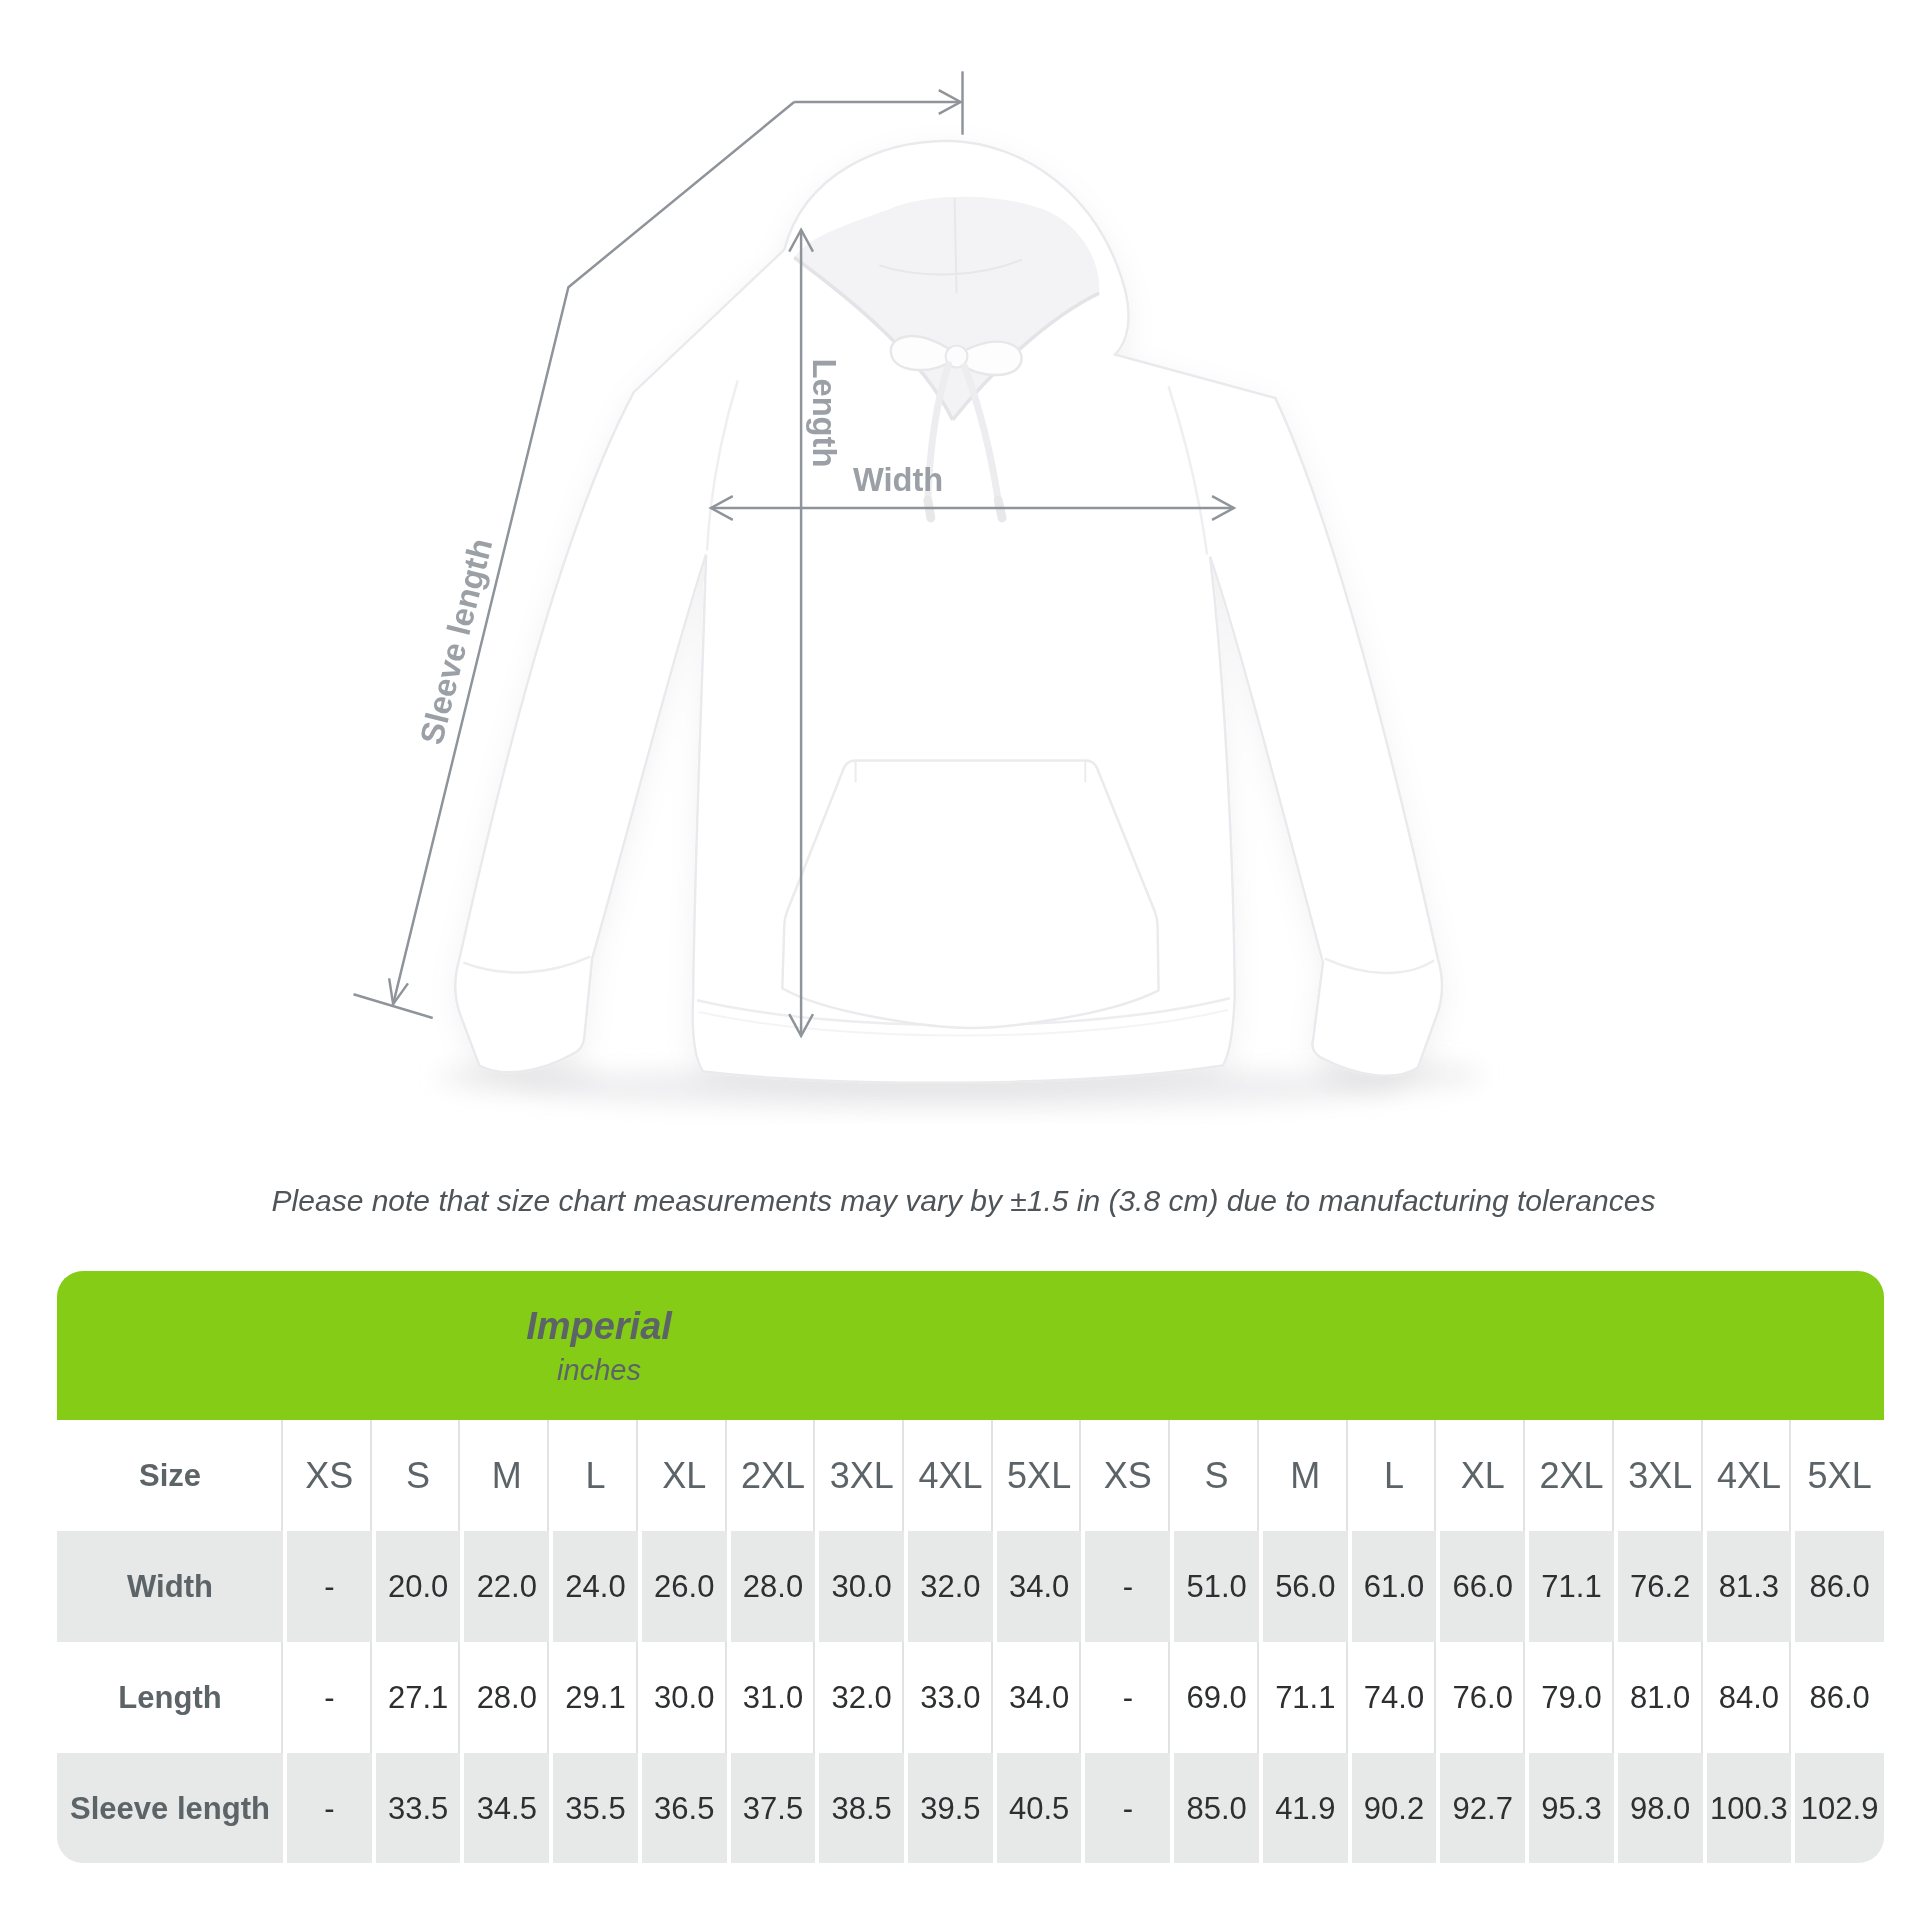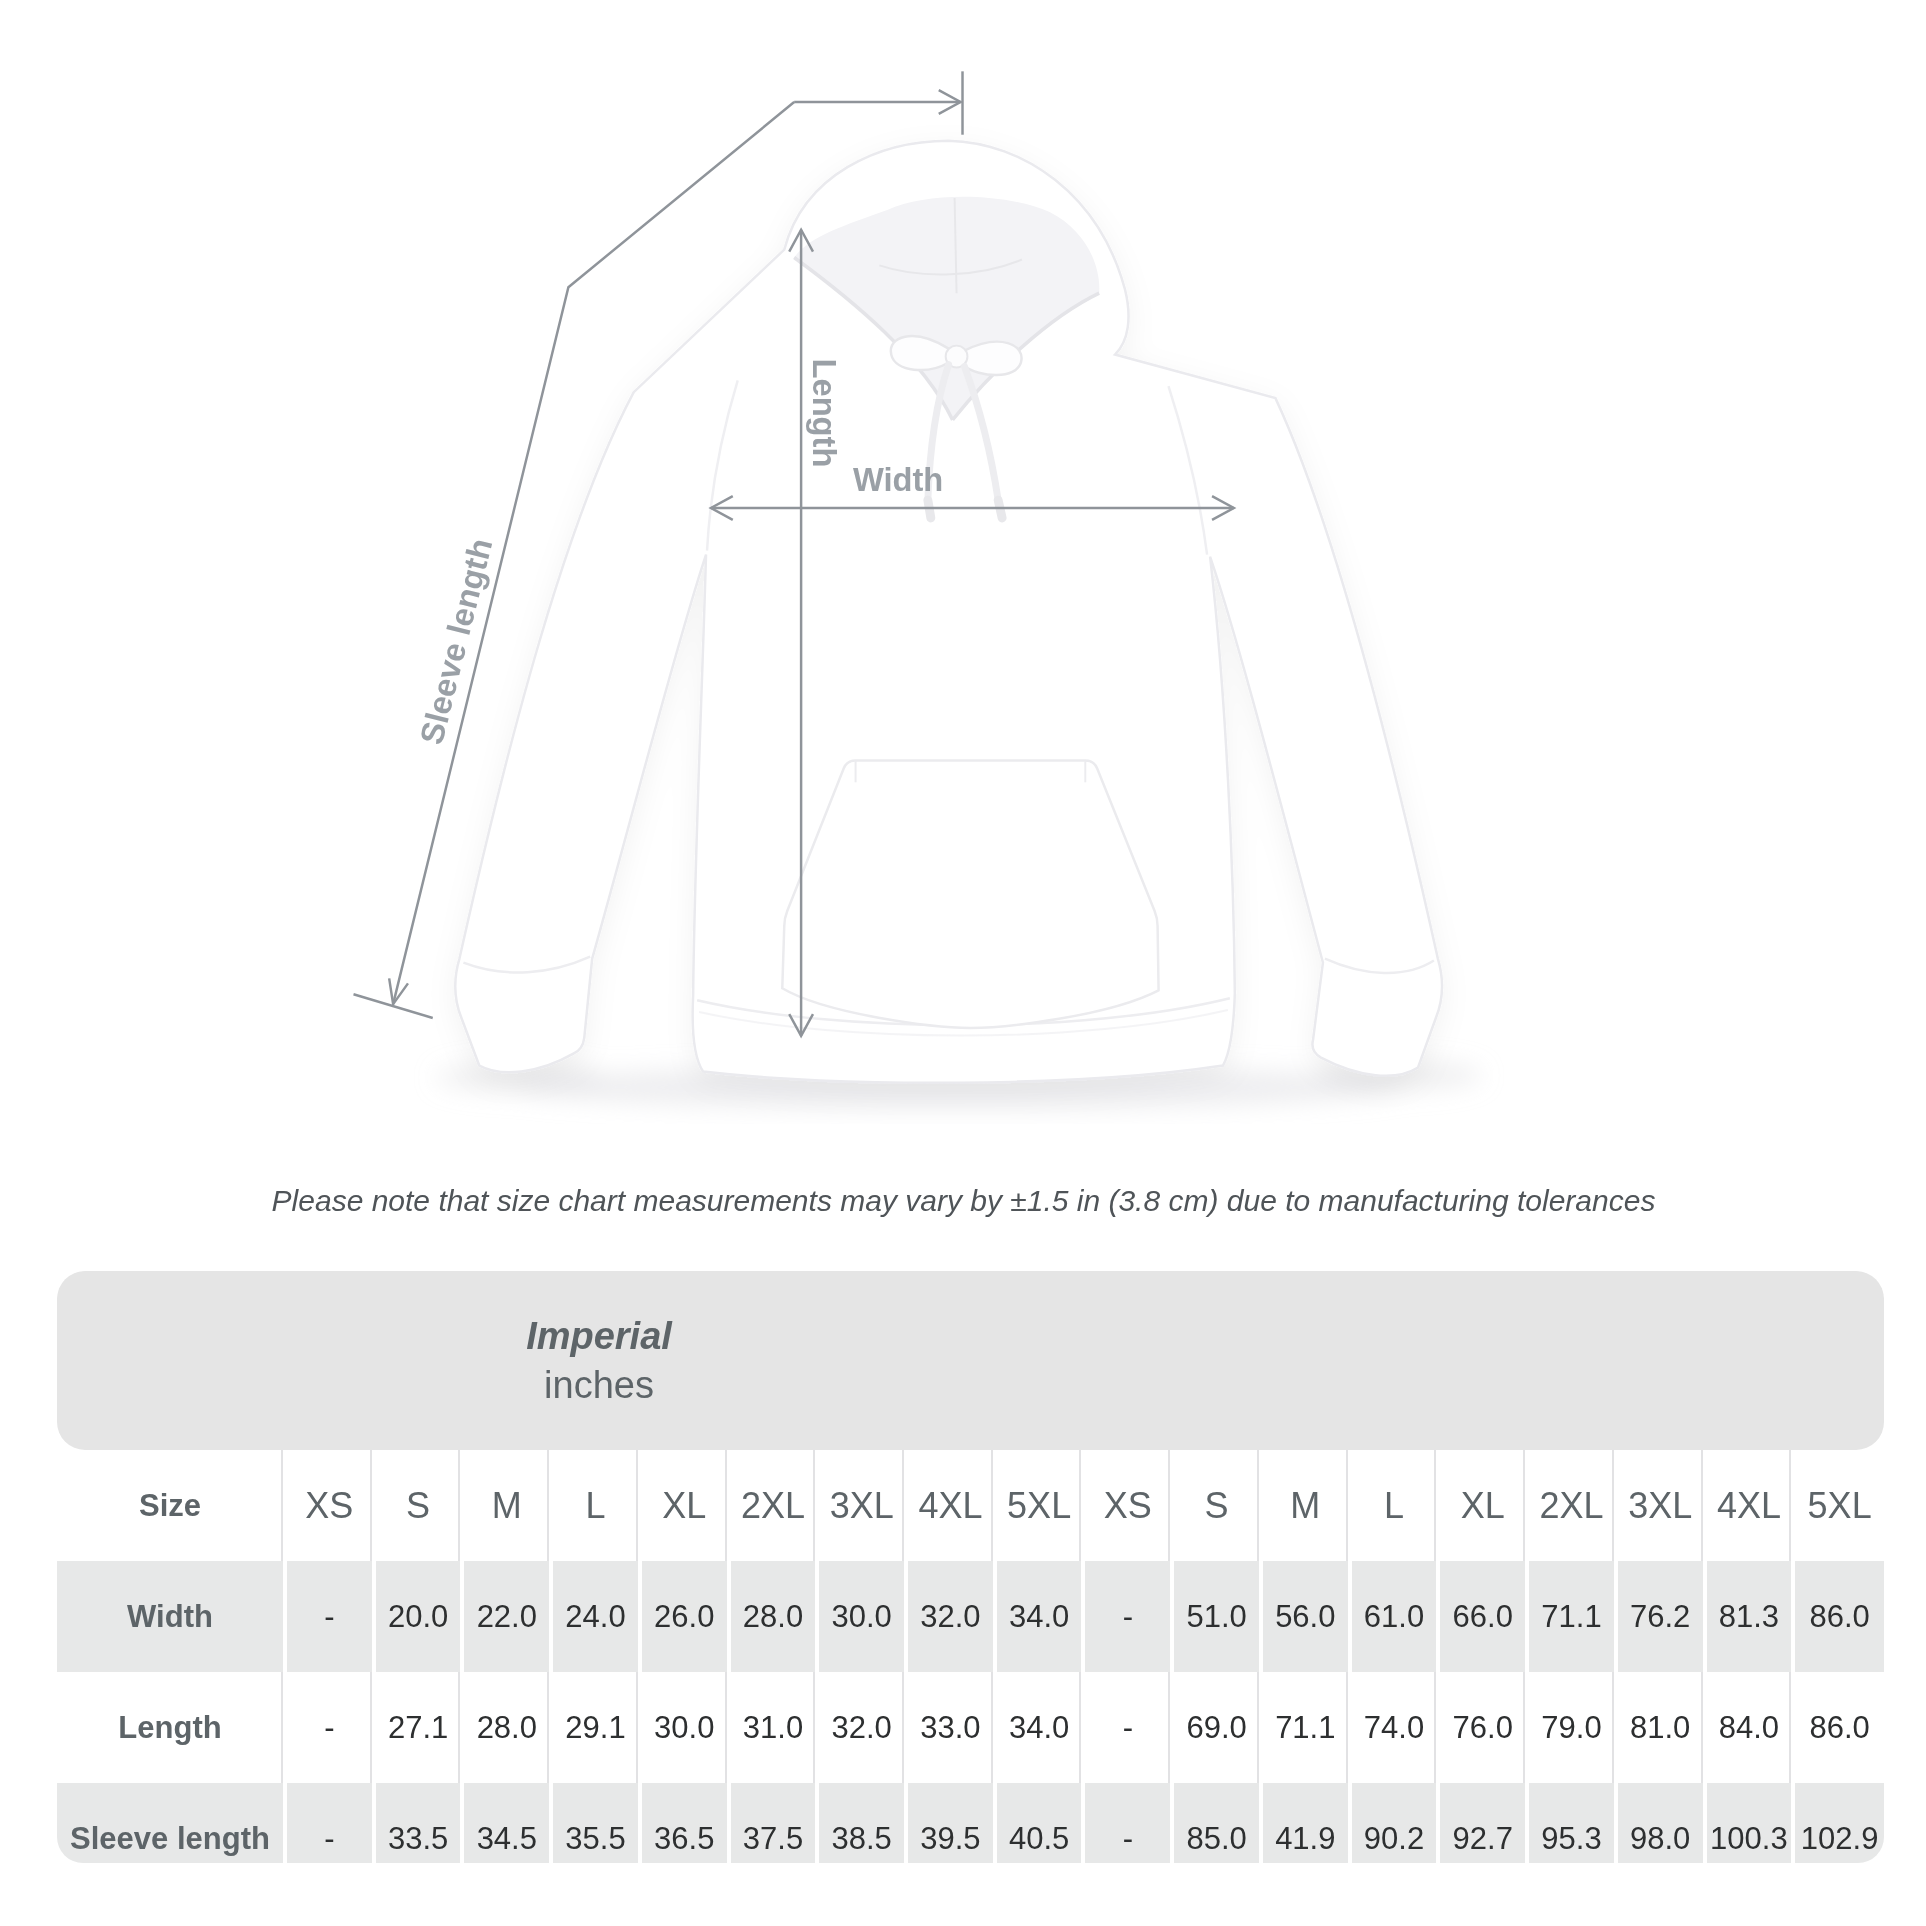--- a/index.html
+++ b/index.html
@@ -15,27 +15,27 @@
   }
   .page-subtitle{
     position:absolute;left:0;top:1184px;width:100%;text-align:center;
     font-size:30px;font-style:italic;color:#4f5458;
   }
   
   .tbl{
     position:absolute;left:57px;top:1271px;width:1827px;height:592px;
     border-radius:26px;overflow:hidden;background:#ffffff;
   }
-  .thead{position:relative;height:179px;background:#e5e5e5;border-radius:28px;}
+  .thead{position:relative;height:149px;background:#84cc16;}
   .hgroup{position:absolute;top:0;height:100%;display:flex;flex-direction:column;
     align-items:center;justify-content:center;transform:translateX(-50%);}
   .hgroup.imperial{left:542px;}
   .hgroup.metric{left:1426px;}
   .hlabel{font-size:38px;font-weight:bold;font-style:italic;color:#5d6468;}
-  .hsub{font-size:38px;color:#5d6468;margin-top:6px;}
+  .hsub{font-size:29px;font-style:italic;color:#5d6468;margin-top:6px;}
   .trow{display:grid;grid-template-columns:230px repeat(18,1fr);height:111px;}
   .cell{
     display:flex;align-items:center;justify-content:center;
     border-right:4px solid #ffffff;box-sizing:border-box;
   }
   .cell:last-child{border-right:none;}
   .trow.gray .cell{background-color:#e7e8e8;}
   .trow.white .cell:not(:last-child){
     background-image:linear-gradient(#e2e2e4,#e2e2e4);
     background-repeat:no-repeat;background-position:right center;background-size:2px 100%;

